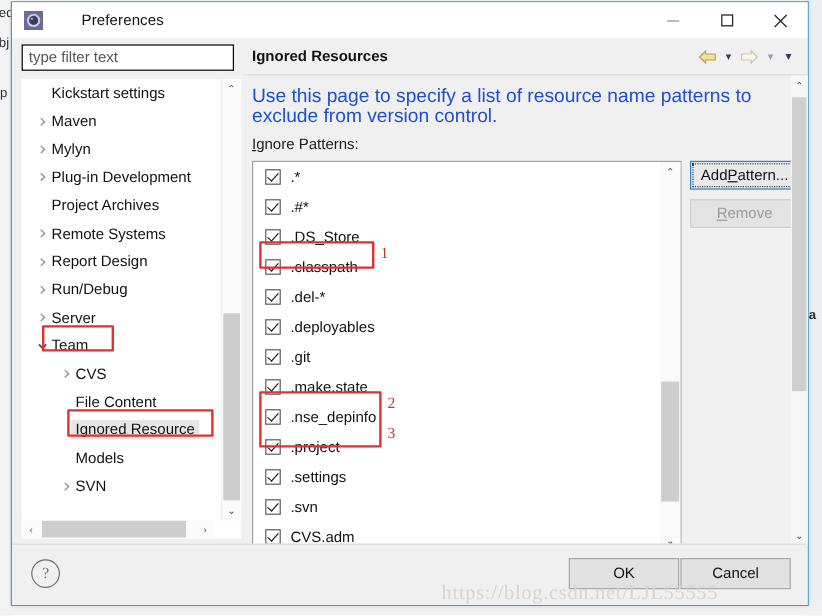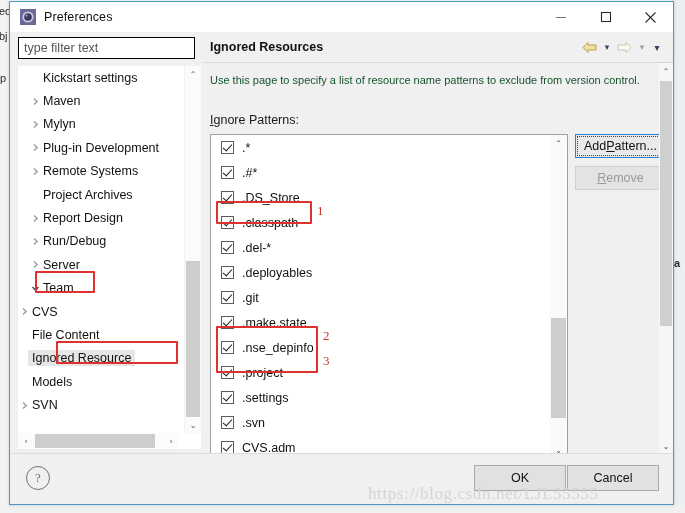--- a/index.html
+++ b/index.html
@@ -61,20 +61,21 @@
   .title-icon {
     width: 16px; height: 16px;
     margin-left: 10px; margin-right: 8px;
     position: relative;
     flex: none;
   }
   .title-text {
     font-size: 12.5px;
     color: #111111;
     letter-spacing: 0.1px;
+    margin-left: 24px;
   }
   .win-btns {
     position: absolute; right: 0; top: 0;
     height: 30px; display: flex;
   }
   .win-btn {
     width: 45px; height: 30px;
     display: flex; align-items: center; justify-content: center;
     color: #2b2b2b;
   }
@@ -141,21 +142,21 @@
     flex: none;
     display: flex;
     align-items: center;
     justify-content: center;
     color: #8a8a8a;
     font-size: 9px;
   }
   .tree-label { padding-left: 1px; }
 
   .lvl0 { padding-left: 11px; }
-  .lvl1 { }
+  .lvl1 { padding-left: 31px; }
 
   
   .redbox {
     position: absolute;
     border: 2px solid #e03131;
     box-sizing: border-box;
     pointer-events: none;
     border-radius: 1px;
   }
   .annot-num {
@@ -239,22 +240,22 @@
   .page-body {
     position: absolute;
     left: 0; top: 31px;
     width: 470px; height: 391px;
     background: #f0f0f0;
   }
   .desc {
     position: absolute;
     left: 7px; top: 9px;
     width: 440px;
-    font-size: 11px;
-    color: #14532d;
+    font-size: 16px;
+    color: #1d4ed8;
     line-height: 17px;
   }
   .field-label {
     position: absolute;
     left: 7px; top: 50px;
     font-size: 12.5px;
     color: #1a1a1a;
   }
   .field-label .acc { text-decoration: underline; }
 
@@ -487,30 +488,30 @@
               </div>
               <div class="tree-item lvl0">
                 <span class="tw">
                   <svg width="9" height="9" viewBox="0 0 9 9">
                     <polyline points="3,1.5 6.2,4.5 3,7.5" fill="none" stroke="#9a9a9a" stroke-width="1.3"></polyline>
                   </svg>
                 </span>
                 <span class="tree-label">Plug-in Development</span>
               </div>
               <div class="tree-item lvl0">
-                <span class="tw">
-                  <svg width="9" height="9" viewBox="0 0 9 9">
-                    <polyline points="3,1.5 6.2,4.5 3,7.5" fill="none" stroke="#9a9a9a" stroke-width="1.3"></polyline>
-                  </svg>
-                </span>
-                <span class="tree-label">Remote Systems</span>
-              </div>
-              <div class="tree-item lvl0">
                 <span class="tw"></span>
                 <span class="tree-label">Project Archives</span>
+              </div>
+              <div class="tree-item lvl0">
+                <span class="tw">
+                  <svg width="9" height="9" viewBox="0 0 9 9">
+                    <polyline points="3,1.5 6.2,4.5 3,7.5" fill="none" stroke="#9a9a9a" stroke-width="1.3"></polyline>
+                  </svg>
+                </span>
+                <span class="tree-label">Remote Systems</span>
               </div>
               <div class="tree-item lvl0">
                 <span class="tw">
                   <svg width="9" height="9" viewBox="0 0 9 9">
                     <polyline points="3,1.5 6.2,4.5 3,7.5" fill="none" stroke="#9a9a9a" stroke-width="1.3"></polyline>
                   </svg>
                 </span>
                 <span class="tree-label">Report Design</span>
               </div>
               <div class="tree-item lvl0">

